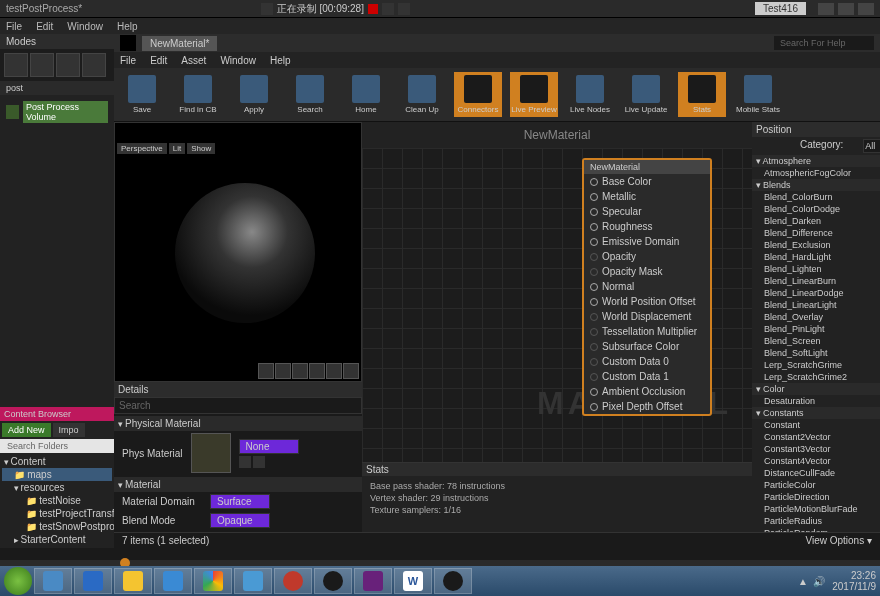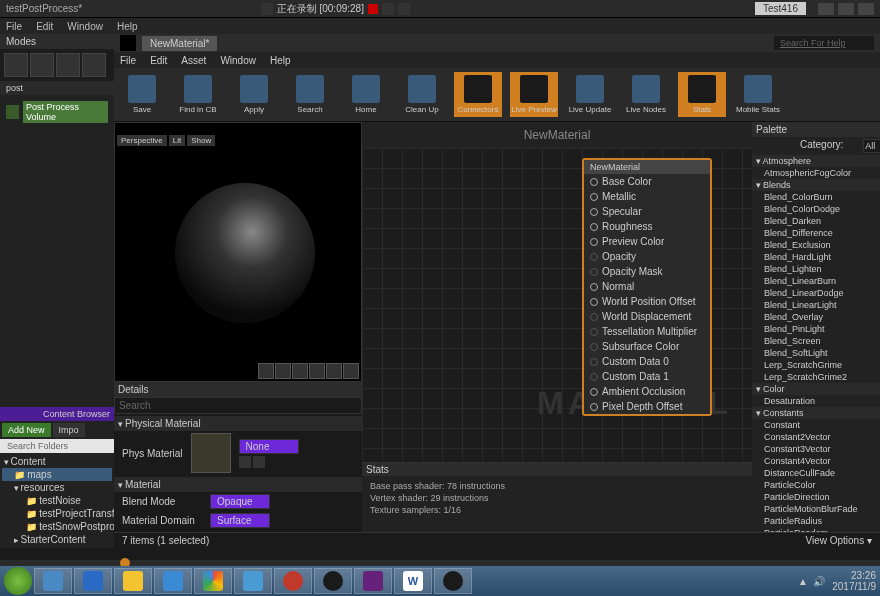--- a/index.html
+++ b/index.html
@@ -23,52 +23,52 @@
 
 .left-col { width: 114px; display: flex; flex-direction: column; background: #222; }
 .modes-hdr { background: #2c2c2c; padding: 2px 6px; display: flex; align-items: center; }
 .modes-icons { display: flex; gap: 2px; padding: 4px; background: #1c1c1c; }
 .modes-icons .icon { width: 24px; height: 24px; background: #333; border: 1px solid #444; }
 .modes-post { padding: 2px 6px; background: #2a2a2a; font-size: 9px; }
 .ppv-row { padding: 6px; display: flex; gap: 4px; align-items: center; }
 .ppv-label { background: #4a7a3a; color: #fff; padding: 1px 3px; font-size: 9px; }
 
 .cb-panel { margin-top: auto; background: #222; }
-.cb-hdr { background: #4c1d95; padding: 2px 4px; font-size: 9px; text-align: right; }
+.cb-hdr { background: #be185d; padding: 2px 4px; font-size: 9px; }
 .addnew-row { display: flex; gap: 2px; padding: 2px; }
 .addnew { background: #3a7a2a; color: #fff; padding: 2px 6px; font-size: 9px; }
 .impo { background: #333; padding: 2px 6px; font-size: 9px; }
 .search-folders { background: #e5e5e5; padding: 2px 7px; font-size: 9px; color: #666; }
 .cb-tree { padding: 2px; }
 .cb-tree .folder { padding: 1px 2px; font-size: 9px; display: flex; align-items: center; gap: 2px; }
 .cb-tree .folder.sel { background: #3a5a7a; }
 .cb-tree .indent1 { padding-left: 12px; }
 .cb-tree .indent2 { padding-left: 24px; }
 
 
 .editor-win { flex: 1; display: flex; flex-direction: column; background: #1e1e1e; }
 .editor-title { height: 18px; background: #2c2c2c; display: flex; align-items: center; padding: 0 6px; }
 .editor-title .logo { width: 16px; height: 16px; background: #000; margin-right: 6px; }
 .editor-title .tab { background: #555; padding: 2px 8px; }
-.editor-title .search-help { margin-left: auto; background: #1a1a1a; padding: 2px 6px; width: 100px; color: #666; font-size: 9px; text-decoration: underline; }
+.editor-title .search-help { margin-left: auto; background: #1a1a1a; padding: 2px 6px; width: 100px; color: #666; font-size: 9px; }
 
 .editor-menu { height: 16px; background: #232323; display: flex; gap: 14px; padding: 0 6px; align-items: center; }
 
 .toolbar { height: 54px; background: #2a2a2a; display: flex; gap: 8px; padding: 4px; border-bottom: 1px solid #111; }
 .tb-btn { width: 48px; display: flex; flex-direction: column; align-items: center; justify-content: center; gap: 2px; background: #2a2a2a; cursor: pointer; }
 .tb-btn.active { background: #d08020; }
 .tb-btn .ico { width: 28px; height: 28px; background: #3a5a7a; border-radius: 2px; }
 .tb-btn.active .ico { background: #1a1a1a; }
 .tb-btn .lbl { font-size: 8px; }
 
 .editor-body { flex: 1; display: flex; min-height: 0; }
 
 .preview-col { width: 248px; display: flex; flex-direction: column; background: #1a1a1a; }
 .viewport { height: 260px; background: #000; position: relative; border: 1px solid #333; }
-.vp-top { position: absolute; top: 12px; left: 2px; display: flex; gap: 2px; }
+.vp-top { position: absolute; top: 20px; left: 2px; display: flex; gap: 2px; }
 .vp-top span { background: #333; padding: 1px 4px; font-size: 8px; }
 .sphere { position: absolute; left: 60px; top: 60px; width: 140px; height: 140px; border-radius: 50%; background: radial-gradient(circle at 55% 35%, #888 0%, #333 30%, #0a0a0a 70%); }
 .vp-bottom { position: absolute; bottom: 2px; right: 2px; display: flex; gap: 1px; }
 .vp-bottom span { width: 16px; height: 16px; background: #333; border: 1px solid #555; }
 
 .details-hdr { background: #2c2c2c; padding: 2px 4px; }
 .details-search { background: #1a1a1a; padding: 2px 4px; color: #666; border: 1px solid #333; }
 .det-section { background: #2a2a2a; padding: 2px 4px; margin-top: 2px; font-size: 9px; }
 .det-row { display: flex; padding: 2px 8px; gap: 8px; align-items: center; font-size: 9px; }
 .det-field { background: #6d28d9; padding: 1px 6px; border: 1px solid #333; min-width: 60px; }
@@ -210,25 +210,25 @@
         <div class="tb-btn active">
           <div class="ico"></div>
           <div class="lbl">Connectors</div>
         </div>
         <div class="tb-btn active">
           <div class="ico"></div>
           <div class="lbl">Live Preview</div>
         </div>
         <div class="tb-btn">
           <div class="ico"></div>
+          <div class="lbl">Live Nodes</div>
+        </div>
+        <div class="tb-btn">
+          <div class="ico"></div>
           <div class="lbl">Live Update</div>
-        </div>
-        <div class="tb-btn">
-          <div class="ico"></div>
-          <div class="lbl">Live Nodes</div>
         </div>
         <div class="tb-btn active">
           <div class="ico"></div>
           <div class="lbl">Stats</div>
         </div>
         <div class="tb-btn">
           <div class="ico"></div>
           <div class="lbl">Mobile Stats</div>
         </div>
       </div>
@@ -261,26 +261,26 @@
           <div>
             <div class="det-field">None</div>
             <div style="display:flex;gap:2px;margin-top:2px">
               <span style="width:12px;height:12px;background:#333"></span>
               <span style="width:12px;height:12px;background:#333"></span>
             </div>
           </div>
         </div>
         <div class="det-section">▾ <span>Material</span></div>
         <div class="det-row">
+          <span style="width:80px">Material Domain</span>
+          <div class="det-field">Surface</div>
+        </div>
+        <div class="det-row">
           <span style="width:80px">Blend Mode</span>
           <div class="det-field">Opaque</div>
-        </div>
-        <div class="det-row">
-          <span style="width:80px">Material Domain</span>
-          <div class="det-field">Surface</div>
         </div>
       </div>
 
       <div class="graph-col">
         <div class="graph-title">NewMaterial</div>
         <div class="graph-canvas">
           <div class="mat-wm">MATERIAL</div>
           <div class="node">
             <div class="node-hdr">NewMaterial</div>
             <div id="node-pins">
@@ -295,21 +295,21 @@
                 <div class="node-pin">
                   <span class="pin-dot"></span>
                   <span>Specular</span>
                 </div>
                 <div class="node-pin">
                   <span class="pin-dot"></span>
                   <span>Roughness</span>
                 </div>
                 <div class="node-pin">
                   <span class="pin-dot"></span>
-                  <span>Preview Color</span>
+                  <span>Emissive Domain</span>
                 </div>
                 <div class="node-pin dim">
                   <span class="pin-dot"></span>
                   <span>Opacity</span>
                 </div>
                 <div class="node-pin dim">
                   <span class="pin-dot"></span>
                   <span>Opacity Mask</span>
                 </div>
                 <div class="node-pin">
@@ -353,21 +353,21 @@
         </div>
         <div class="stats-panel">
           <div class="stats-hdr">Stats</div>
           <div class="stats-line">Base pass shader: 78 instructions</div>
           <div class="stats-line">Vertex shader: 29 instructions</div>
           <div class="stats-line">Texture samplers: 1/16</div>
         </div>
       </div>
 
       <div class="palette-col">
-        <div class="pal-hdr">Palette</div>
+        <div class="pal-hdr">Position</div>
         <div class="pal-cat">
           <span>Category:</span>
           <input value="All" style="">
         </div>
         <div class="pal-list" id="pal-list">
             <div class="pal-group">▾ Atmosphere</div>
             <div class="pal-item">AtmosphericFogColor</div>
             <div class="pal-group">▾ Blends</div>
             <div class="pal-item">Blend_ColorBurn</div>
             <div class="pal-item">Blend_ColorDodge</div>

